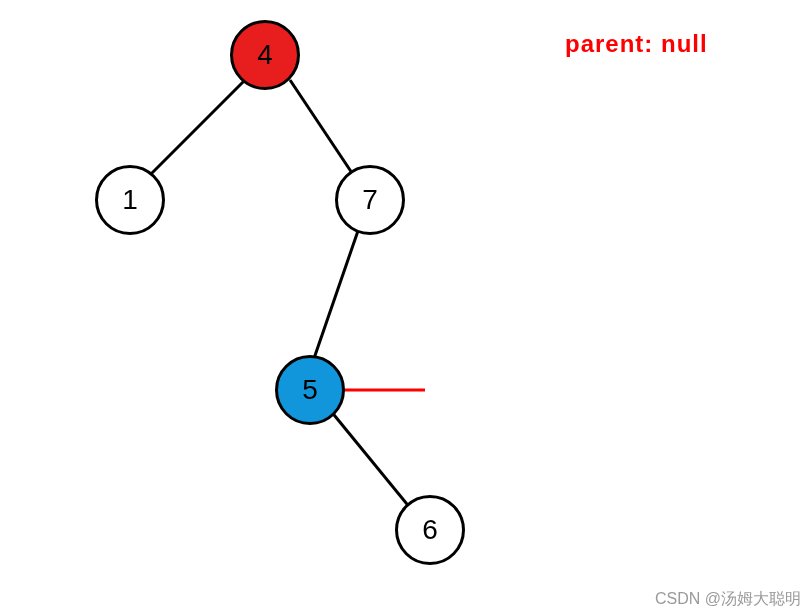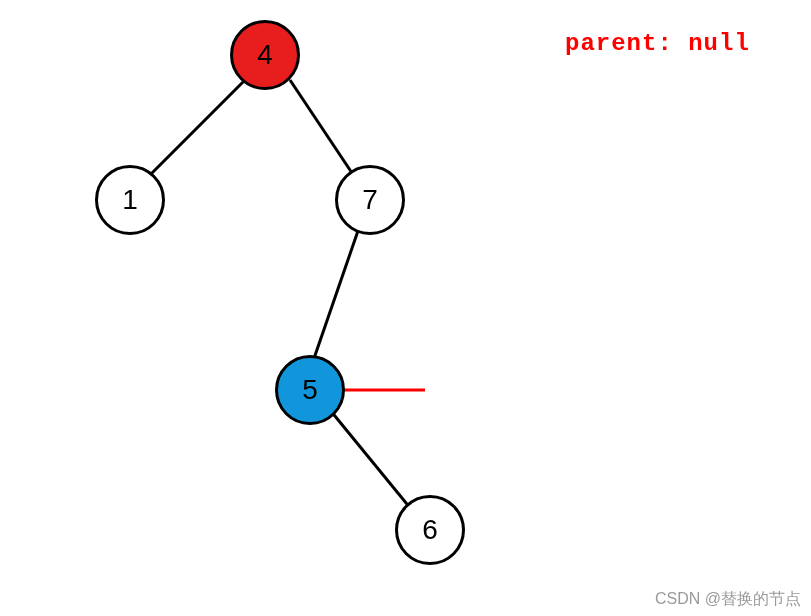--- a/index.html
+++ b/index.html
@@ -29,21 +29,21 @@
       font-size: 28px;
       font-family: Arial, sans-serif;
       background: #fff;
     }
     .node-red { background: #e81e1e; color: #000; }
     .node-blue { background: #1296db; color: #000; }
     .label-parent {
       position: absolute;
       color: #ff0000;
       font-size: 24px;
-      font-family: Liberation Mono, monospace;
+      font-family: Liberation Sans, sans-serif;
       font-weight: bold;
       letter-spacing: 1px;
     }
     .label-replace {
       position: absolute;
       color: #ff0000;
       font-size: 24px;
       font-family: "SimSun", "Microsoft YaHei", serif;
     }
     .watermark {
@@ -96,14 +96,14 @@
     <span>5</span>
   </div>
 
   <div class="node" style="left:395px; top:495px;">
     <span>6</span>
   </div>
 
   <div class="label-parent" style="left:565px; top:30px;">parent: null</div>
 
 
-  <div class="watermark">CSDN @替换的节点</div>
+  <div class="watermark">CSDN @汤姆大聪明</div>
 </div>
 
 </body></html>

